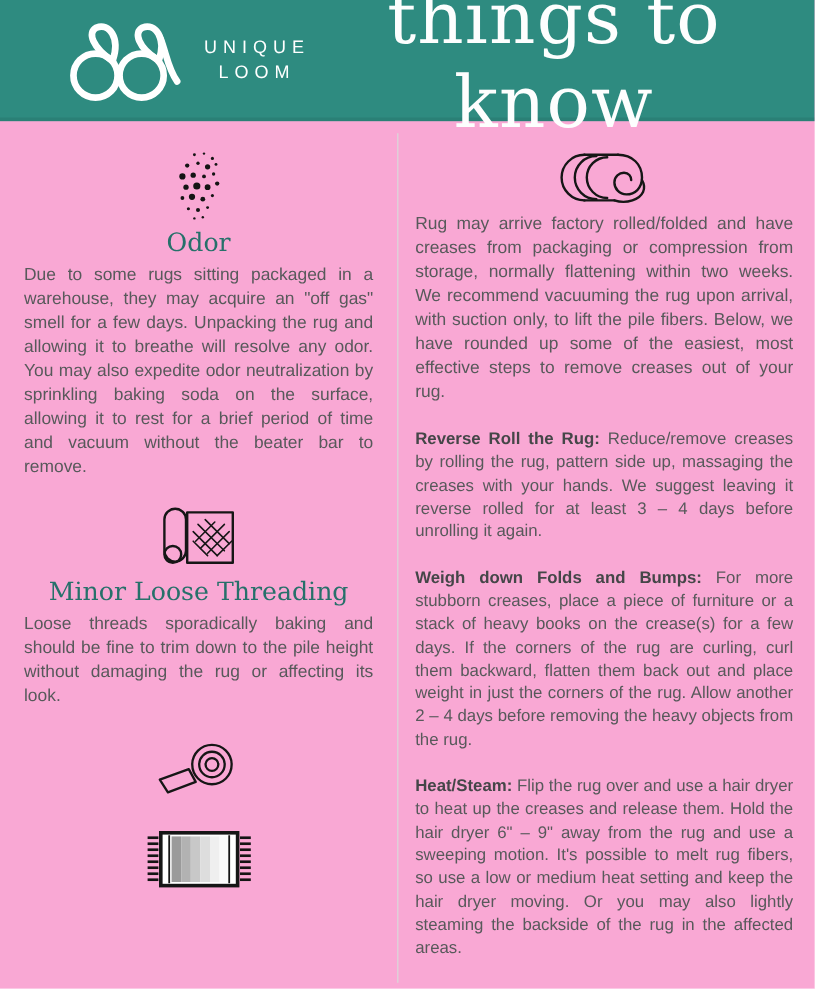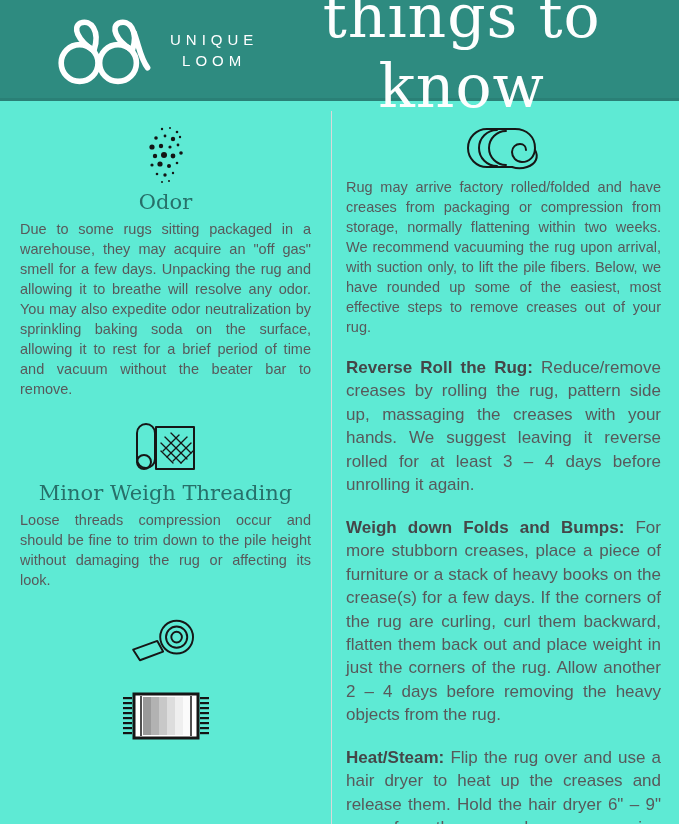--- a/index.html
+++ b/index.html
@@ -1,35 +1,35 @@
 <!DOCTYPE html>
 <html><head>
 <meta charset="utf-8">
 <style>
   html,body{margin:0;padding:0;background:#ffffff;}
-  .page{width:679px;height:824px;background:#5eead4;overflow:hidden;font-family:"Liberation Sans",sans-serif;}
+  .page{width:679px;height:824px;background:#f9a8d4;overflow:hidden;font-family:"Liberation Sans",sans-serif;}
 
   
   .header{height:101px;background:#2e8b80;display:flex;align-items:center;box-shadow:inset 0 -3px 0 rgba(0,0,0,0.08);}
   .brand{display:flex;align-items:center;margin-left:52px;gap:10px;}
   .brand svg{display:block;}
   .brand-text{color:#ffffff;font-size:15px;letter-spacing:5px;line-height:1.35;font-weight:400;text-align:center;}
   .title{flex:1;text-align:center;color:#fdfefe;font-family:"DejaVu Serif",serif;font-size:60px;font-weight:400;letter-spacing:1px;padding-right:14px;}
 
   
   .main{display:flex;align-items:stretch;}
   .col-left{width:331px;box-sizing:border-box;padding:13px 20px 0 20px;}
   .divider{width:1px;background:#d9d9d9;margin-top:10px;}
   .col-right{flex:1;box-sizing:border-box;padding:10px 18px 0 14px;}
 
   .icon-box{display:flex;justify-content:center;margin:12px auto 4px auto;}
   h2.sec-heading{font-family:"DejaVu Serif",serif;font-weight:400;color:#27706a;font-size:21px;text-align:center;margin:2px 0 5px 0;}
   p.body-text{color:#58595b;font-size:14.5px;line-height:1.38;text-align:justify;margin:0;}
   .sec{margin-bottom:22px;}
-  .tip{color:#58595b;font-size:17px;line-height:1.38;text-align:justify;margin:0 0 19px 0;}
+  .tip{color:#58595b;font-size:14px;line-height:1.38;text-align:justify;margin:0 0 19px 0;}
   .tip strong{color:#454648;font-weight:bold;}
   .stroke{fill:none;stroke:#161616;stroke-width:2;stroke-linecap:round;stroke-linejoin:round;}
   .thin{fill:none;stroke:#161616;stroke-width:1.3;stroke-linecap:round;}
 </style>
 </head>
 <body>
 
 <div class="page">
 
   <div class="header">
@@ -101,22 +101,22 @@
                 <path d="M51,42 L63,30"></path>
               <path d="M41,12 L61,32"></path>
                 <path d="M35,16 L57,38"></path>
                 <path d="M31,22 L51,42"></path>
                 <path d="M31,30 L43,42"></path>
             </g>
             <rect x="7" y="3" width="18" height="44" rx="9" class="stroke" fill="#ffffff"></rect>
             <circle cx="14" cy="41" r="7" class="stroke" fill="#ffffff"></circle>
           </svg>
         </div>
-        <h2 class="sec-heading">Minor Weigh Threading</h2>
-        <p class="body-text">Loose threads compression occur and should be fine to trim down to the pile height without damaging the rug or affecting its look.</p>
+        <h2 class="sec-heading">Minor Loose Threading</h2>
+        <p class="body-text">Loose threads sporadically baking and should be fine to trim down to the pile height without damaging the rug or affecting its look.</p>
       </div>
 
       <div class="sec">
         <div class="icon-box">
           <svg width="78" height="56" viewBox="0 0 78 58">
             <path d="M5,39 L30,30 L36,41 L12,50 Z" class="stroke" fill="#ffffff"></path>
             <circle cx="50" cy="26" r="17" class="stroke" fill="#ffffff"></circle>
             <circle cx="50" cy="26" r="11" class="stroke" fill="#ffffff"></circle>
             <circle cx="50" cy="26" r="5.5" class="stroke" fill="#ffffff"></circle>
           </svg>

